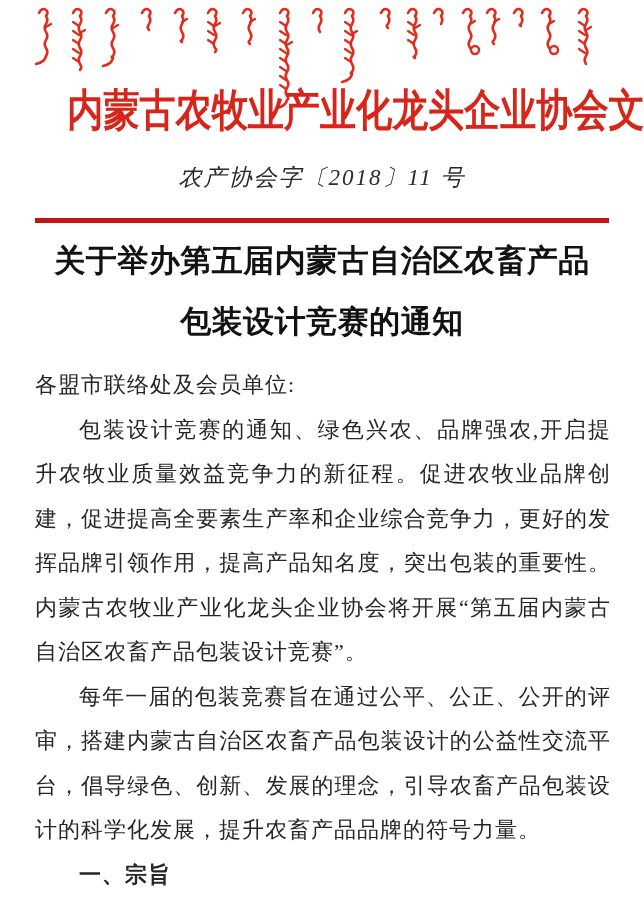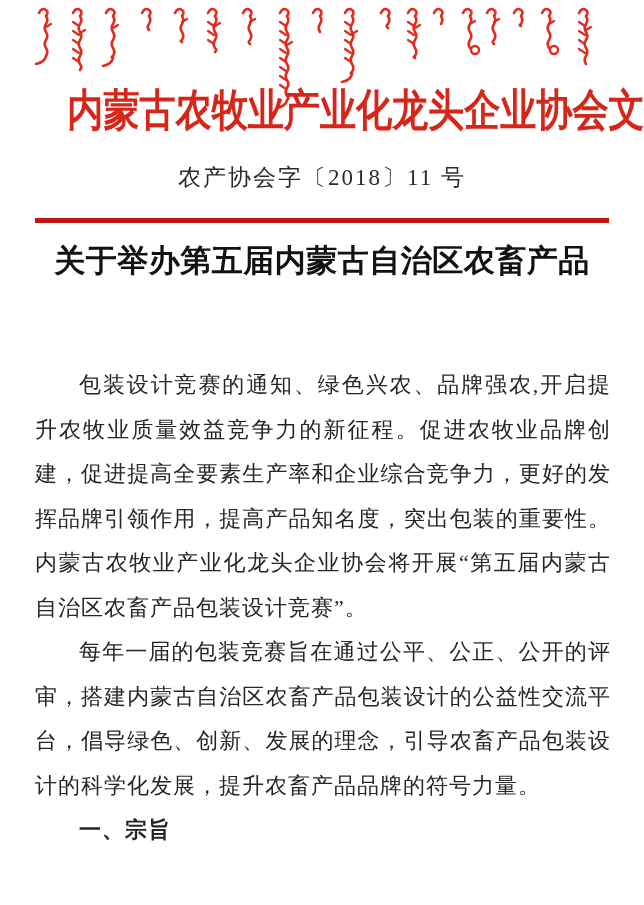--- a/index.html
+++ b/index.html
@@ -17,21 +17,21 @@
   }
   .org-title span{
     display:inline-block;
     font-size:44px;font-weight:bold;color:#d8251a;
     transform:scaleX(0.82);transform-origin:center;
     letter-spacing:0px;line-height:54px;
   }
   .doc-number{
     position:absolute;top:163px;left:0;width:644px;
     text-align:center;font-size:23px;color:#2b2b2b;
-    letter-spacing:2px;line-height:30px;
+    letter-spacing:2px;line-height:30px;font-style:italic;
   }
   .red-line{
     position:absolute;top:218px;left:35px;width:574px;height:5px;
     background:#bc1710;
   }
   .doc-title{
     position:absolute;top:230px;left:0;width:644px;
     text-align:center;font-size:31px;font-weight:bold;color:#121212;
     line-height:61px;letter-spacing:0.5px;
   }
@@ -121,21 +121,23 @@
   <div class="org-title">
     <span>内蒙古农牧业产业化龙头企业协会文件</span>
   </div>
 
   <div class="doc-number">农产协会字〔2018〕11 号</div>
 
   <div class="red-line"></div>
 
   <div class="doc-title">
     <div>关于举办第五届内蒙古自治区农畜产品</div>
+    <div>包装设计竞赛的通知</div>
   </div>
 
   <div class="body-text">
+    <p class="salutation">各盟市联络处及会员单位:</p>
     <p class="para">包装设计竞赛的通知、绿色兴农、品牌强农,开启提升农牧业质量效益竞争力的新征程。促进农牧业品牌创建，促进提高全要素生产率和企业综合竞争力，更好的发挥品牌引领作用，提高产品知名度，突出包装的重要性。内蒙古农牧业产业化龙头企业协会将开展“第五届内蒙古自治区农畜产品包装设计竞赛”。</p>
     <p class="para">每年一届的包装竞赛旨在通过公平、公正、公开的评审，搭建内蒙古自治区农畜产品包装设计的公益性交流平台，倡导绿色、创新、发展的理念，引导农畜产品包装设计的科学化发展，提升农畜产品品牌的符号力量。</p>
     <p class="para heading">一、宗旨</p>
   </div>
 
 </div>
 
 </body></html>

